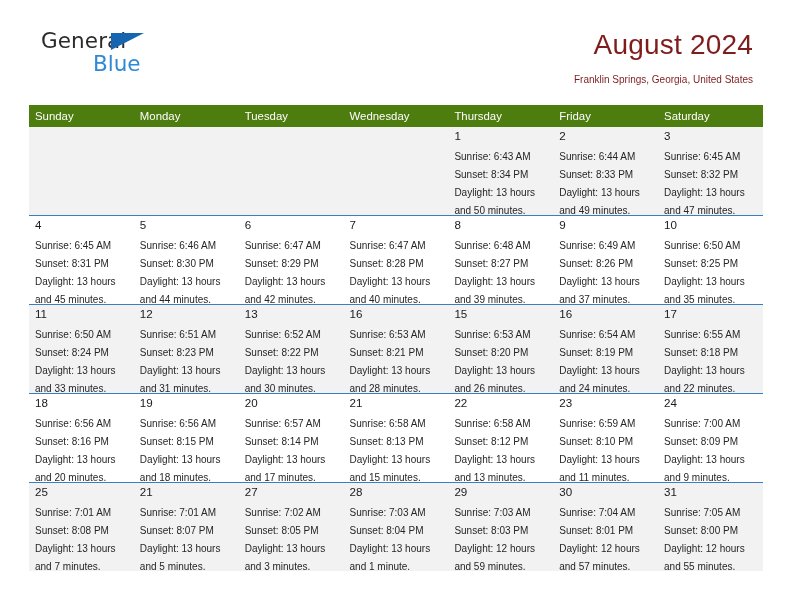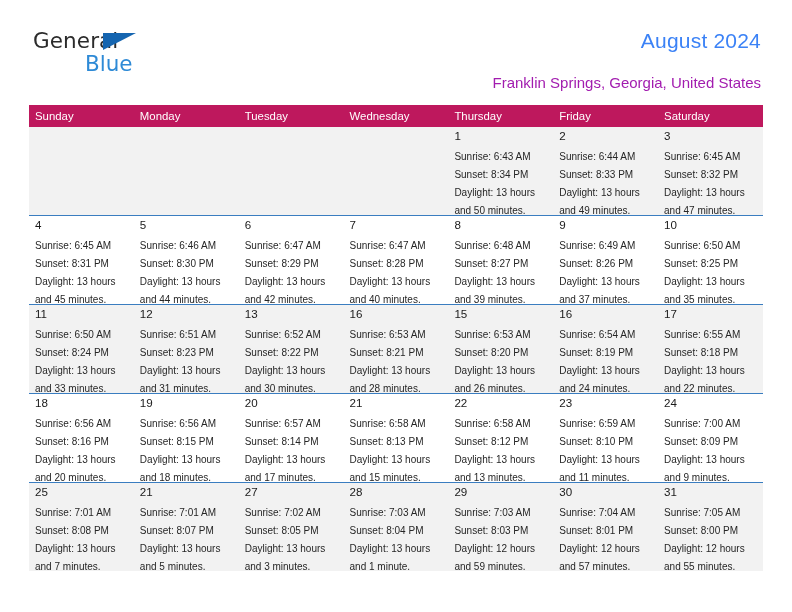--- a/index.html
+++ b/index.html
@@ -12,21 +12,21 @@
     height: 612px;
     font-family: "Liberation Sans", sans-serif;
     color: #1a1a1a;
     overflow: hidden;
   }
   .page {
     position: relative;
     width: 792px;
     height: 472px;
     box-sizing: border-box;
-    padding: 0 29px;
+    padding: 0 37px;
   }
 
   
   .header {
     position: relative;
     height: 74px;
   }
   .logo {
     position: absolute;
     left: 4px;
@@ -60,44 +60,44 @@
     margin-top: 1px;
     font-size: 21.5px;
     color: #2e8ad6;
     font-family: "DejaVu Sans", sans-serif;
     font-weight: 400;
   }
   .title {
     position: absolute;
     right: 2px;
     top: 29px;
-    font-size: 21px;
+    font-size: 28px;
     font-weight: 400;
-    color: #3b82f6;
+    color: #7f1d1d;
     letter-spacing: .2px;
   }
   .subtitle {
     position: absolute;
     right: 2px;
     top: 74px;
-    font-size: 15px;
-    color: #a21caf;
+    font-size: 10px;
+    color: #7f1d1d;
   }
 
   
   .calendar {
     position: absolute;
     left: 29px;
     top: 105px;
     width: 734px;
     border-collapse: collapse;
     table-layout: fixed;
   }
   .calendar th {
-    background: #be185d;
+    background: #4d7c0f;
     color: #ffffff;
     font-size: 11.4px;
     font-weight: 400;
     text-align: left;
     padding: 5px 0 5px 6px;
     height: 11px;
     border: none;
   }
   .calendar td {
     vertical-align: top;

